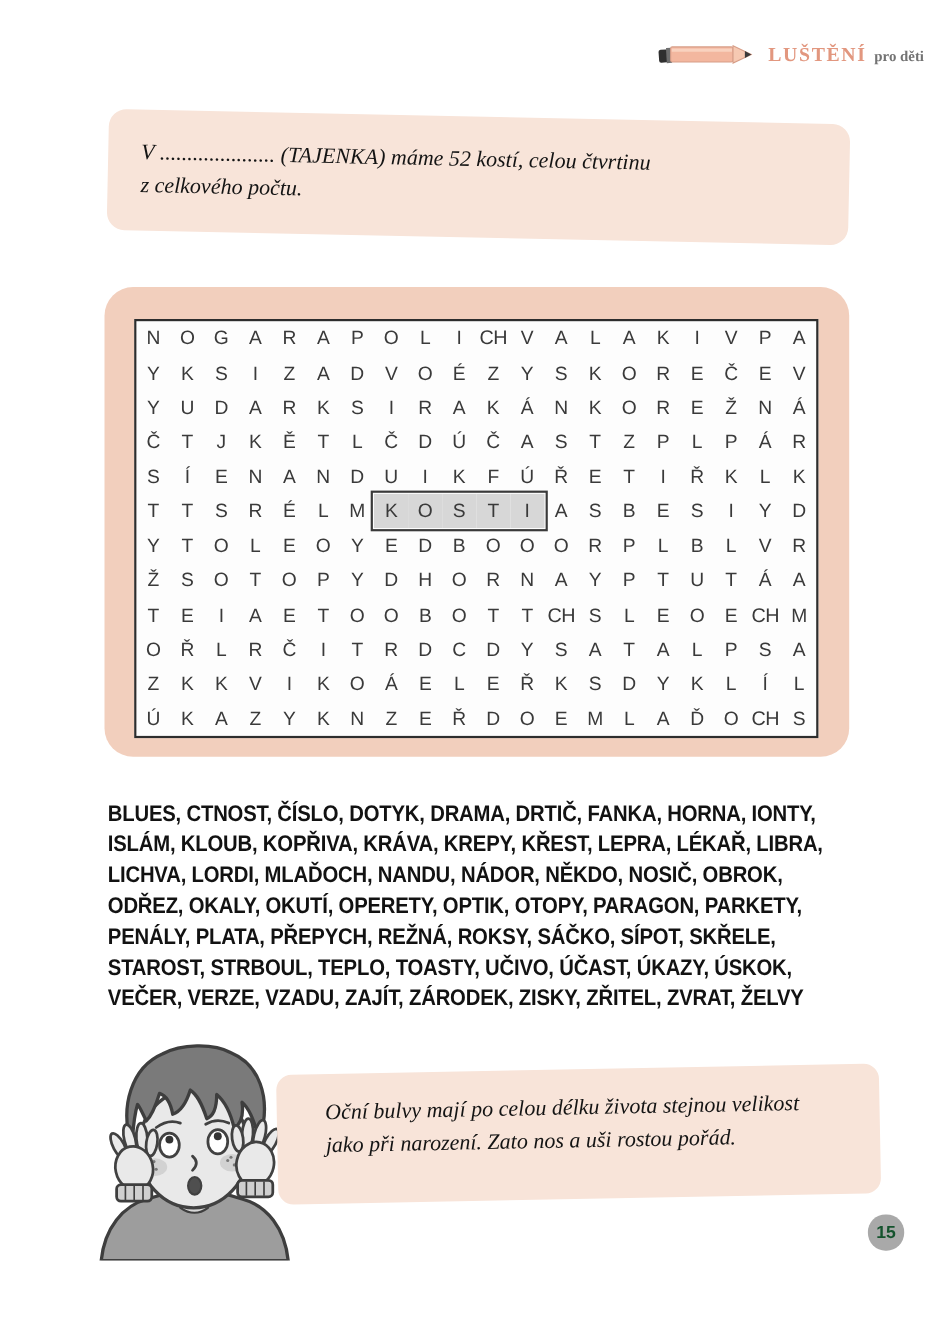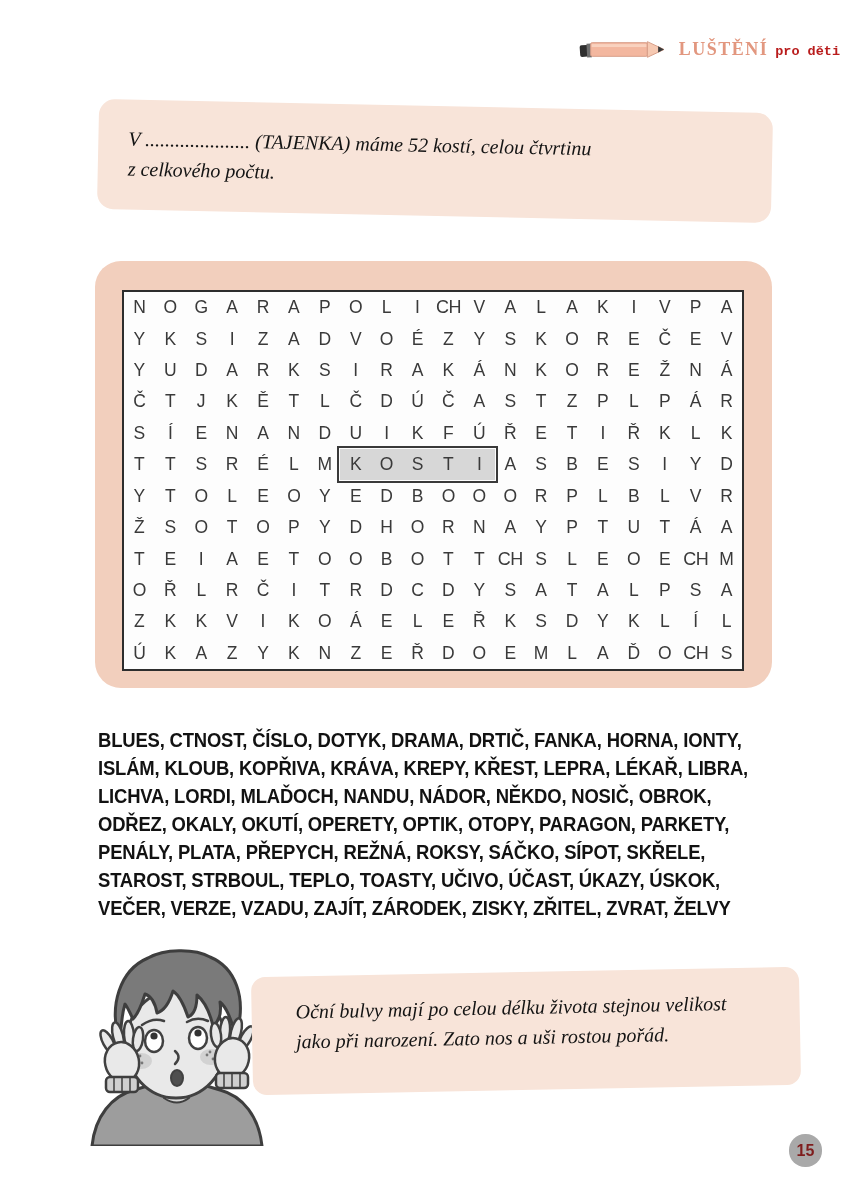--- a/index.html
+++ b/index.html
@@ -8,21 +8,21 @@
     font-family:"Liberation Sans",sans-serif;
   }
   
   .header{position:absolute;top:36px;right:16px;display:flex;align-items:center;gap:14px;}
   .pencil{width:88px;height:26px;}
   .title{display:flex;align-items:baseline;gap:7px;white-space:nowrap;}
   .title-accent{
     font-family:"Liberation Serif",serif;font-weight:700;font-size:18px;
     letter-spacing:1.5px;color:#e2977f;
   }
-  .title-sub{font-family:Liberation Mono, monospace;font-weight:700;font-size:13.5px;color:#b91c1c;}
+  .title-sub{font-family:Liberation Serif, serif;font-weight:700;font-size:13.5px;color:#737373;}
   
   .intro-box{
     position:absolute;left:98px;top:106px;width:674px;height:110px;
     background:#f8e4d9;border-radius:16px;transform:rotate(1.2deg);transform-origin:50% 50%;
   }
   .intro-text{
     padding:24px 24px 0 30px;font-family:"Liberation Serif",serif;font-style:italic;
     font-size:20px;line-height:1.5;color:#141414;
   }
   
@@ -54,22 +54,22 @@
     background:#f8e4d9;border-radius:14px;transform:rotate(-1.1deg);
   }
   .fact-text{
     padding:20px 38px 0 44px;font-family:"Liberation Serif",serif;font-style:italic;
     font-size:20px;line-height:1.5;color:#141414;
   }
   
   .boy{position:absolute;left:80px;top:944px;width:194px;height:202px;}
   
   .page-badge{
-    position:absolute;left:789px;top:1134px;width:33px;height:33px;border-radius:16px;
-    background:#a9a9a9;color:#7f1d1d;font-weight:700;font-size:16px;
+    position:absolute;left:789px;top:1104px;width:33px;height:33px;border-radius:16px;
+    background:#a9a9a9;color:#14532d;font-weight:700;font-size:16px;
     display:flex;align-items:center;justify-content:center;
   }
 </style>
 </head>
 <body>
 
 <div class="page">
 
   <div class="header">
     <svg class="pencil" viewBox="0 0 90 26">

